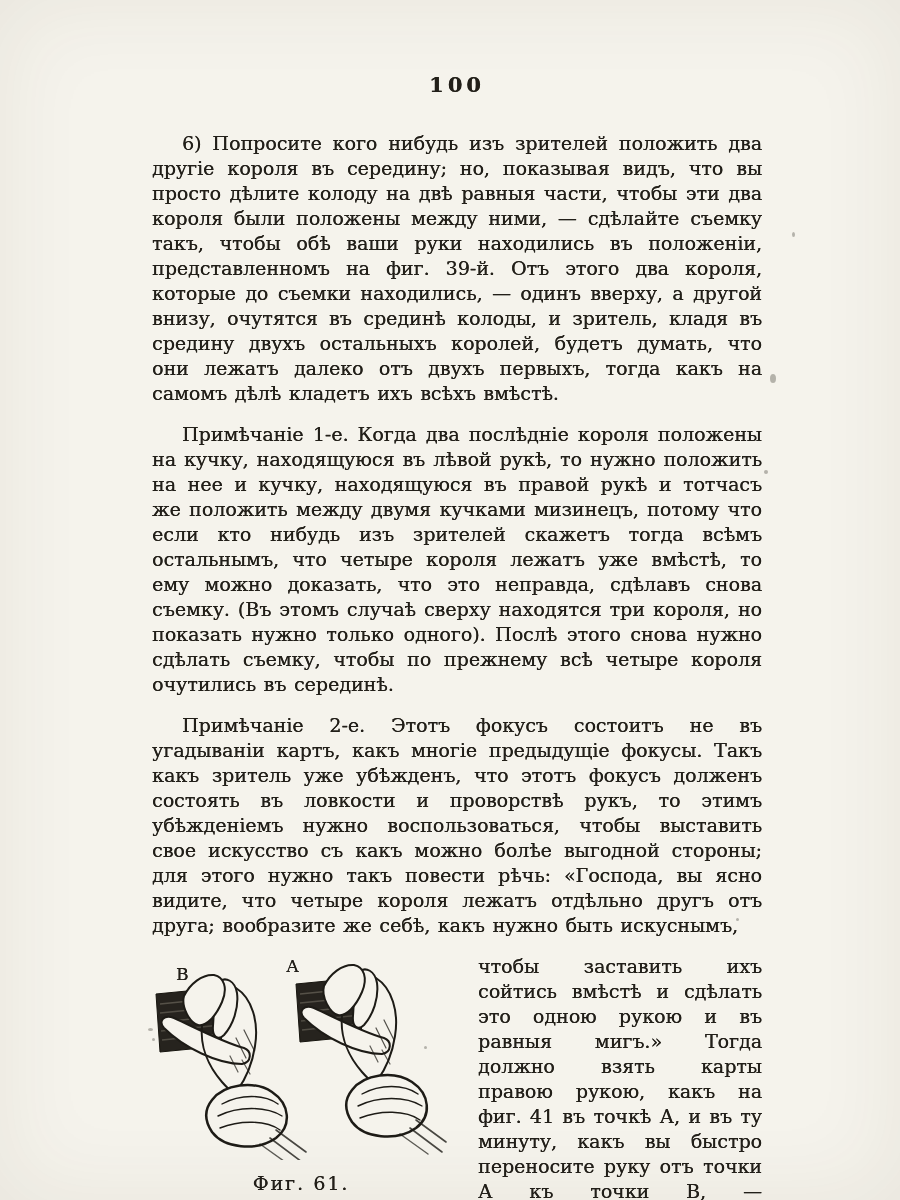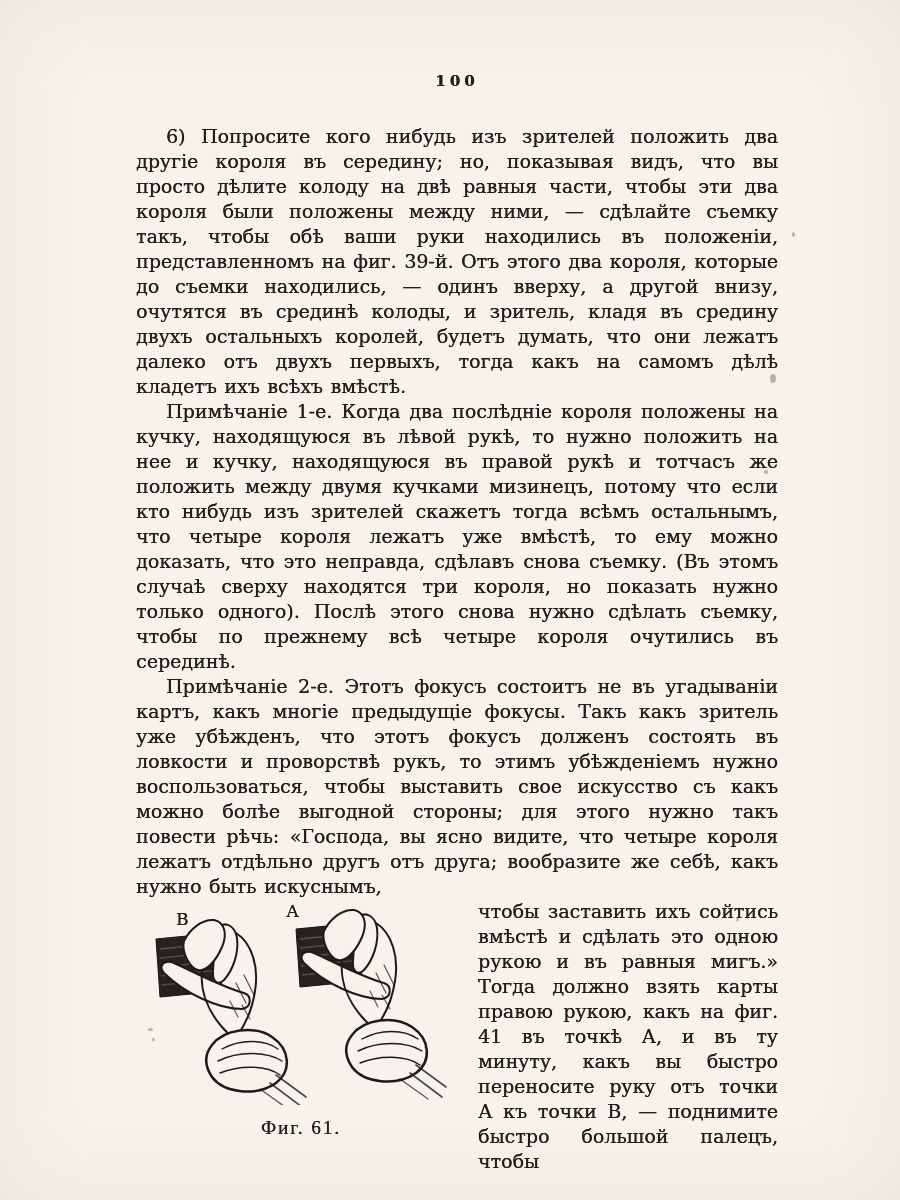--- a/index.html
+++ b/index.html
@@ -14,26 +14,26 @@
     box-sizing:border-box;
     background:#f5f3ec;
     box-shadow:inset 0 0 90px rgba(70,60,35,.07);
     padding:72px 122px 0 136px;
     color:#221f19;
     text-shadow:0.25px 0 0 currentColor;
   }
   .pagenum{
     text-align:center;
     font-weight:bold;
-    font-size:15px;
+    font-size:21px;
     letter-spacing:4px;
     margin:0 0 34px 0;
   }
   .para{
-    margin:0;
+    margin:16px;
     font-size:19px;
     line-height:25px;
     text-align:justify;
     text-indent:30px;
     word-spacing:1.5px;
   }
   .para.cont{text-indent:0;}
   .lead{}
   .quote{}
   .wrap::after{content:"";display:block;clear:both;}
@@ -42,21 +42,20 @@
     width:330px;
     height:292px;
     margin:4px 12px 4px 0;
     box-sizing:border-box;
     text-align:center;
   }
   .figcap{
     font-size:19px;
     letter-spacing:2px;
     margin-top:8px;
-    font-family:Liberation Serif, serif;
   }
   .figlabel{
     font-family:"DejaVu Serif", serif;
     font-size:17px;
     fill:#221f19;
   }
   .ink{stroke:#1d1b16;fill:none;stroke-linecap:round;}
   .paperfill{fill:#f5f3ec;stroke:#1d1b16;stroke-linejoin:round;}
   .speck{position:absolute;background:#3c3830;border-radius:50%;opacity:.35;}
 </style>

